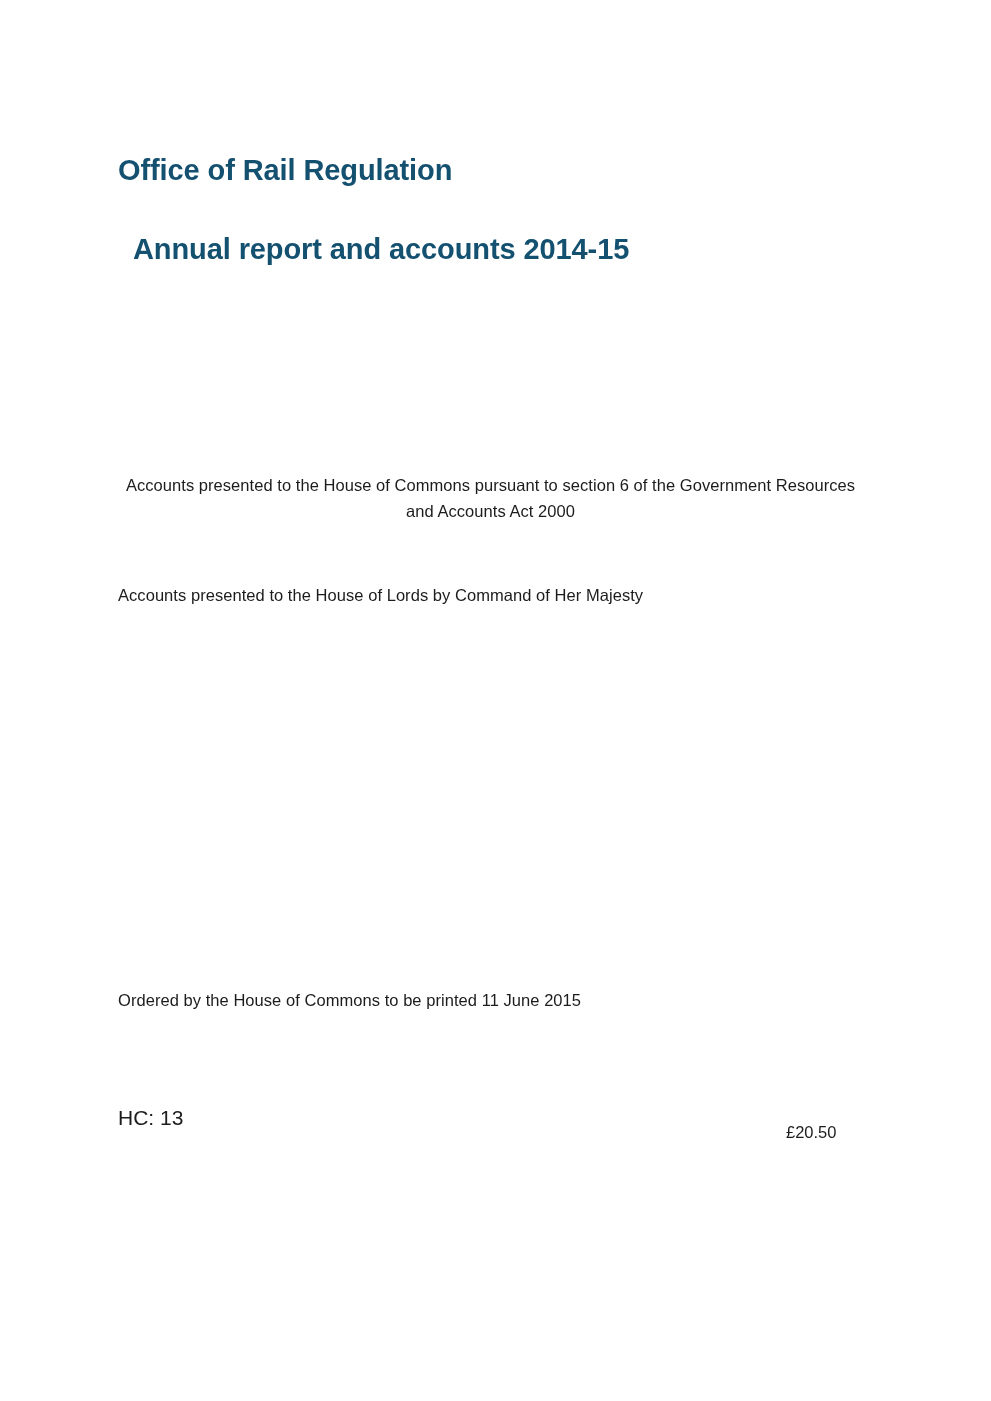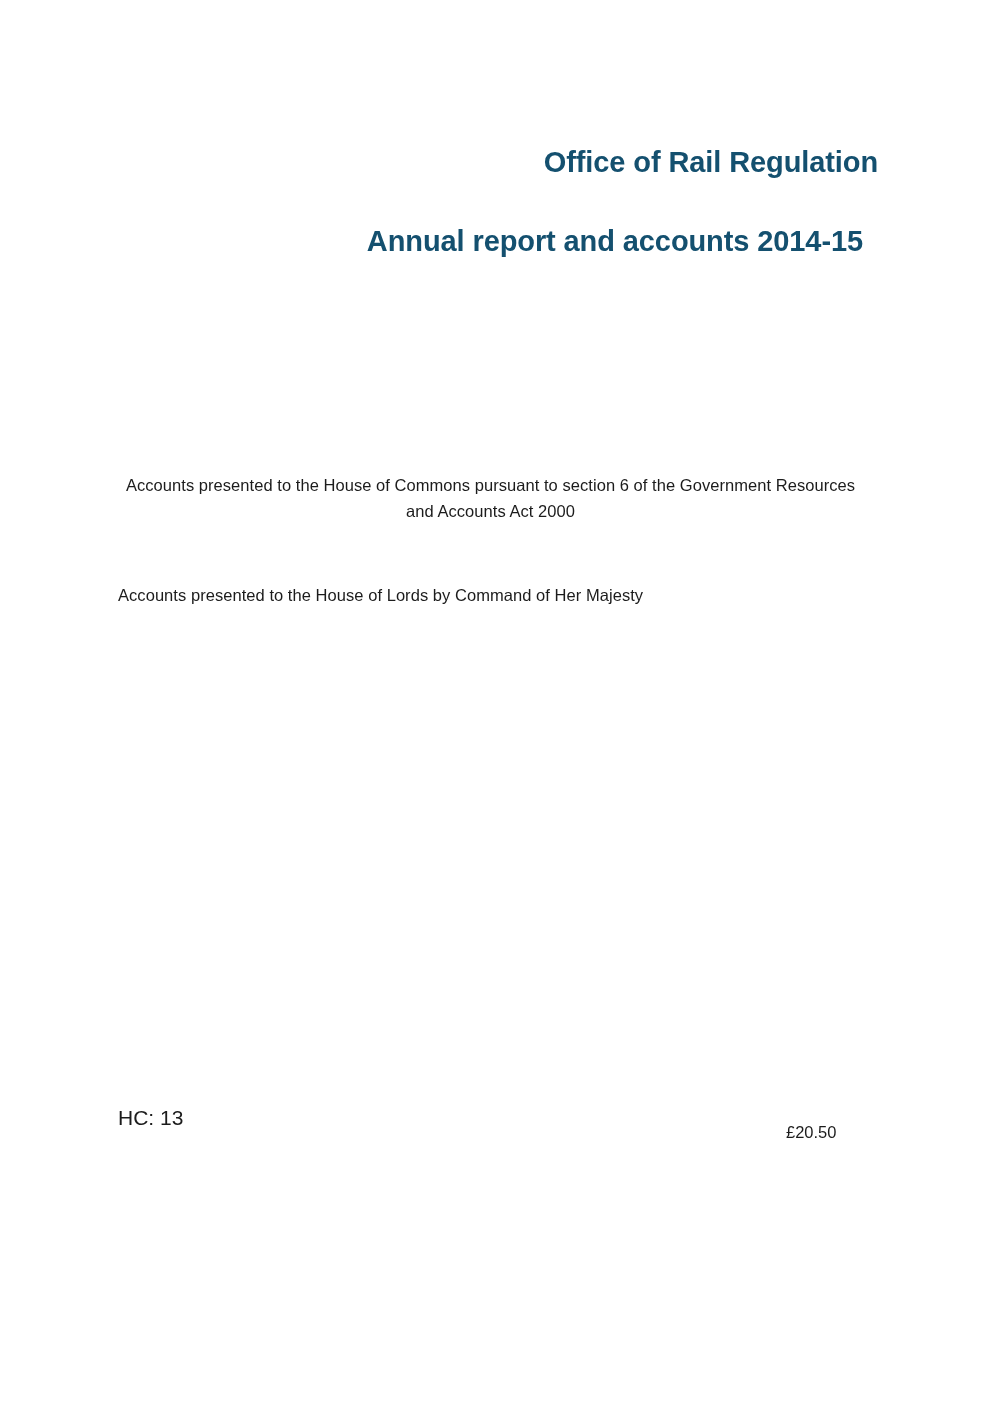--- a/index.html
+++ b/index.html
@@ -17,23 +17,22 @@
     background: #ffffff;
     overflow: hidden;
     font-family: "Liberation Sans", sans-serif;
     -webkit-font-smoothing: antialiased;
   }
 
   
   .title-block {
     position: absolute;
     left: 118px;
-    top: 144px;
+    top: 152px;
     width: 760px;
-    text-align: right;
   }
 
   .doc-title {
     font-family: "Liberation Sans", sans-serif;
     font-size: 29px;
     font-weight: bold;
     line-height: 36px;
     color: #14506f;
     letter-spacing: -0.1px;
     margin: 0;
@@ -105,19 +104,20 @@
   <div class="title-block">
     <h1 class="doc-title">Office of Rail Regulation</h1>
     <h2 class="doc-subtitle">Annual report and accounts 2014-15</h2>
   </div>
 
 
   <p class="statement stmt-commons">Accounts presented to the House of Commons pursuant to section 6 of the Government Resources and Accounts Act 2000</p>
 
   <p class="statement stmt-lords">Accounts presented to the House of Lords by Command of Her Majesty</p>
 
+  <p class="statement stmt-ordered">Ordered by the House of Commons to be printed 11 June 2015</p>
 
   <div class="footer-row">
     <span class="hc-number">HC: 13</span>
     <span class="price">£20.50</span>
   </div>
 
 </div>
 
 </body></html>

